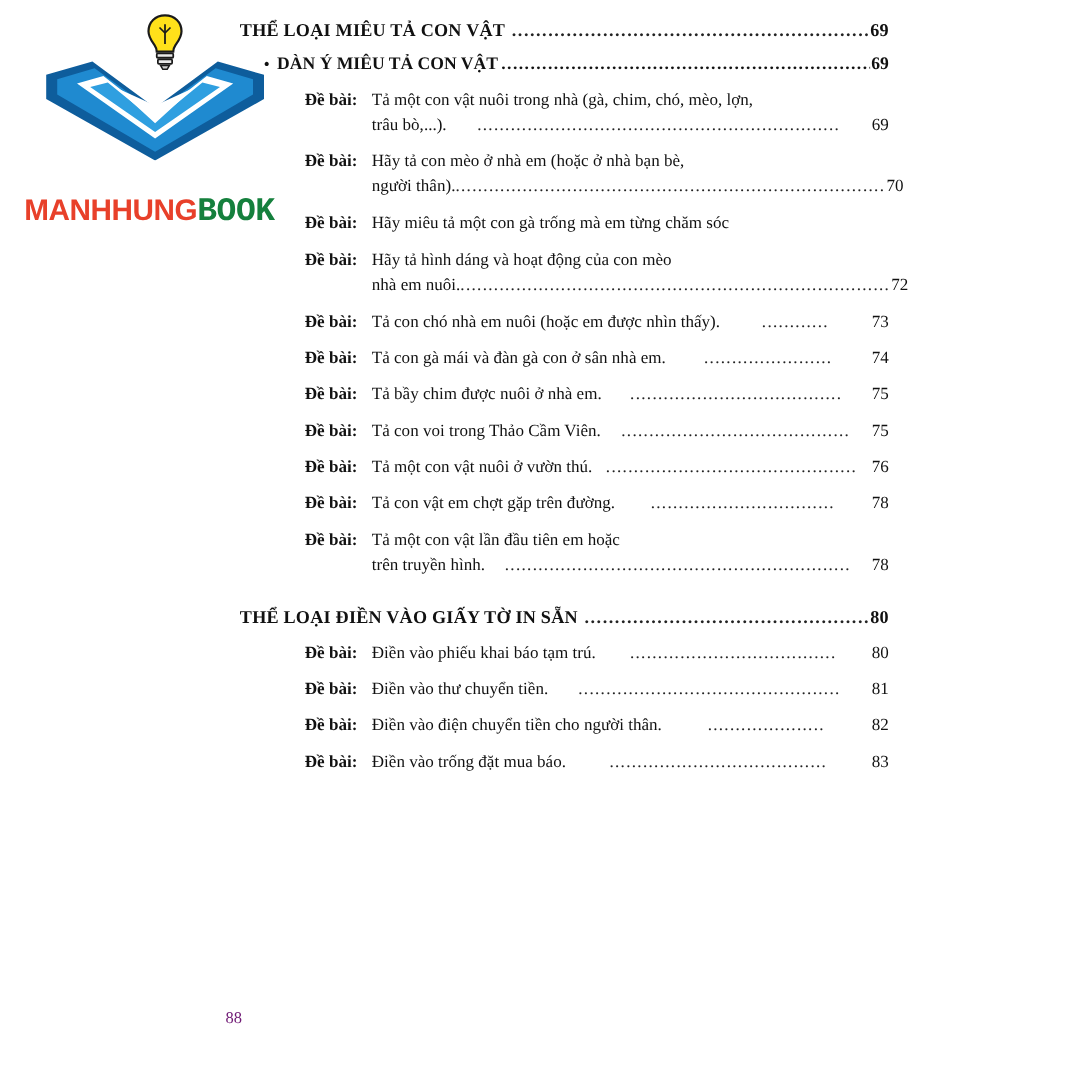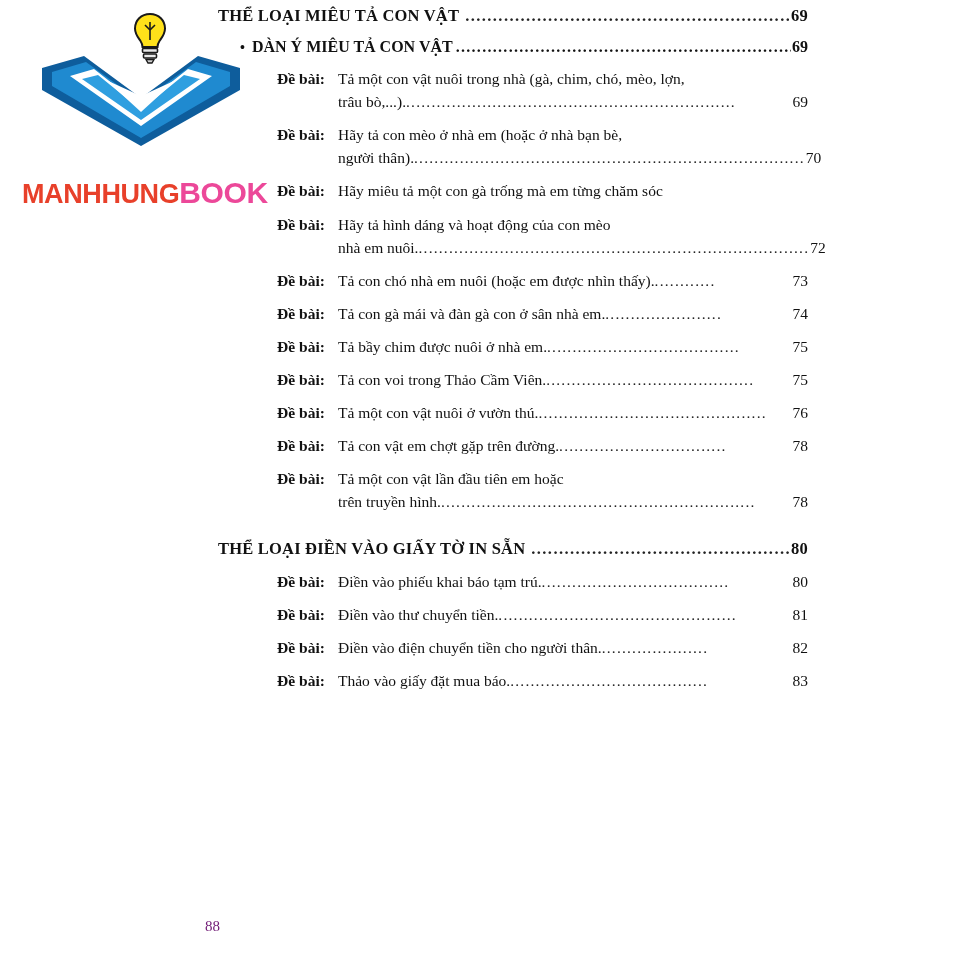--- a/index.html
+++ b/index.html
@@ -42,27 +42,27 @@
     position: absolute;
     left: 8px;
     top: 168px;
     font-family: "Liberation Sans", sans-serif;
     font-weight: 700;
     font-size: 27px;
     letter-spacing: -0.4px;
     white-space: nowrap;
   }
   .brand .b1 { color: #e8402a; }
-  .brand .b2 { color: #ec4899; font-size: 30px; }
+  .brand .b2 { color: #15803d; font-size: 30px; font-family: Liberation Mono, monospace; }
 
   
   .toc {
     position: absolute;
     left: 218px;
-    top: 6px;
+    top: 18px;
     width: 590px;
   }
 
   .section-head {
     display: flex;
     align-items: baseline;
     font-family: "Liberation Serif", serif;
     font-weight: 700;
     font-size: 16.5px;
     letter-spacing: 0.2px;
@@ -118,20 +118,21 @@
   .entry .lbl {
     font-weight: 700;
     white-space: nowrap;
     width: 74px;
     flex: 0 0 74px;
     text-align: center;
   }
   .entry .body {
     flex: 1 1 auto;
     position: relative;
+    text-align: center;
   }
   .entry .line {
     display: flex;
     align-items: baseline;
   }
   .entry .txt { white-space: pre; }
   .entry .dots {
     flex: 1 1 auto;
     overflow: hidden;
     white-space: nowrap;
@@ -364,21 +365,21 @@
         <span class="dots">.....................</span>
         <span class="pg">82</span>
       </span>
     </span>
   </div>
 
   <div class="entry">
     <span class="lbl">Đề bài:</span>
     <span class="body">
       <span class="line">
-        <span class="txt">Thảo vào giấy đặt mua báo.</span>
+        <span class="txt">Điền vào trống đặt mua báo.</span>
         <span class="dots">.......................................</span>
         <span class="pg">83</span>
       </span>
     </span>
   </div>
 
 </div>
 
 <div class="page-number">88</div>
 

